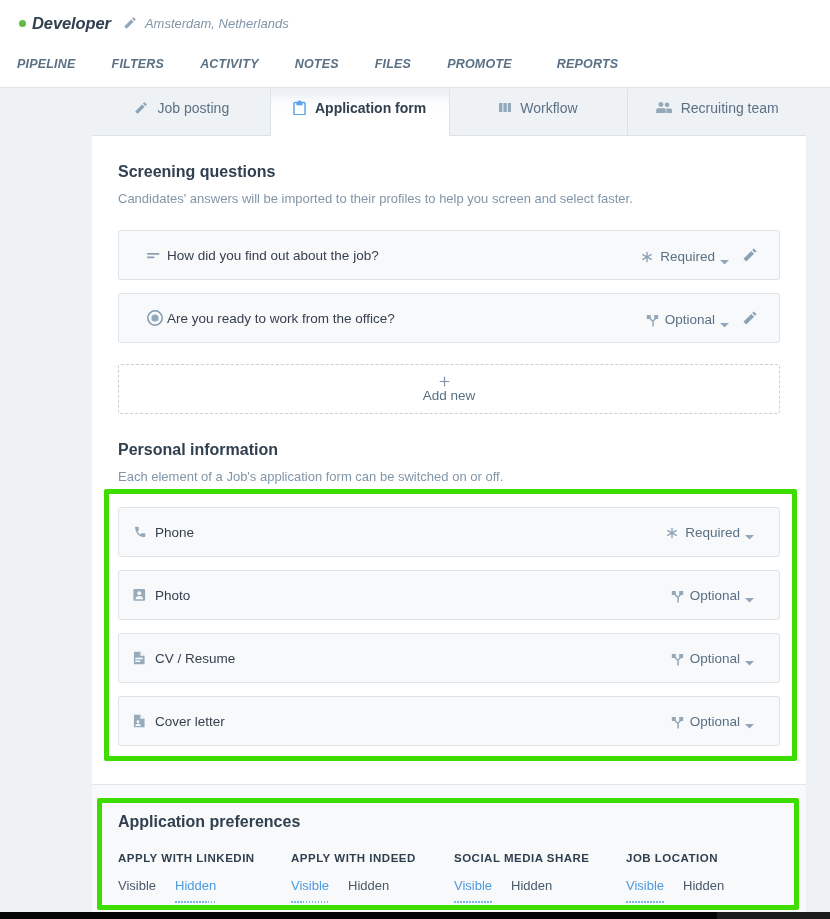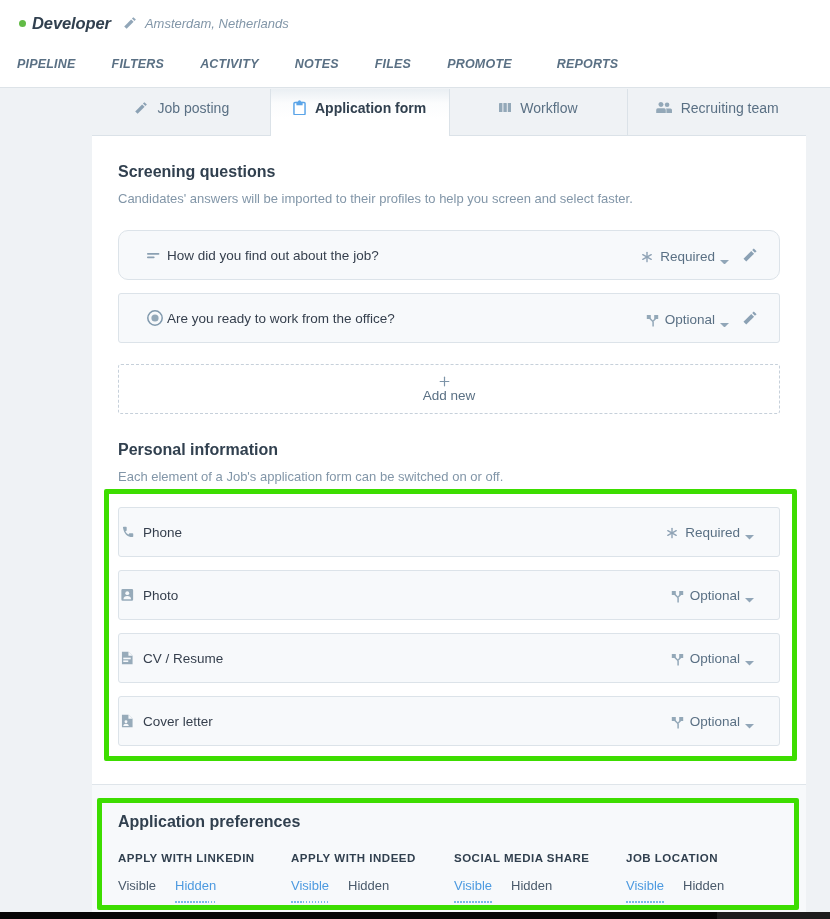--- a/index.html
+++ b/index.html
@@ -48,21 +48,21 @@
     border:1px solid #dce3e9; border-radius:3px; background:#f7f9fb;
     height:50px; display:flex; align-items:center; padding:0 20px 0 28px;
   }
   .rowlabel { font-size:13.5px; color:#353f4d; margin-left:4px; }
   .rowlabel.b { font-weight:normal; }
   .rowright { margin-left:auto; display:flex; align-items:flex-end; }
   .reqlabel { font-size:13.5px; color:#5a7084; margin-left:6px; }
   .caret { margin-left:5px; display:flex; align-items:center;}
   .pencilbtn { margin-left:12px; display:flex; align-items:center; cursor:pointer;}
 
-  .rowcard.pi { padding-right:25px; padding-left:2px; }
+  .rowcard.pi { padding-right:25px; padding-left:14px; }
   .rowcard.pi .rowlabel { margin-left:0px; }
   .rowcard.pi > span:first-child { width:22px; justify-content:flex-start; }
   .addnew { border:1px dashed #c6d0da; border-radius:3px; height:50px;
             display:flex; align-items:center; justify-content:center;
             font-size:13.5px; color:#5a7084; cursor:pointer;flex-direction:column; }
   .addnew .plus { margin-right:9px; display:flex; align-items:center;}
 
   .prefcard { background:#f7f9fb; border-top:1px solid #dfe5ea; }
   .greenbox { position:absolute; border:5px solid #3ddd00; pointer-events:none; border-radius:2px; }
 
@@ -145,21 +145,21 @@
           </svg>
         </span>
         <span>Recruiting team</span>
       </div>
     </div>
 
     <div class="sec" style="padding-top:27px;">
       <div class="h2">Screening questions</div>
       <div class="sub" style="margin-top:10px;">Candidates' answers will be imported to their profiles to help you screen and select faster.</div>
 
-      <div class="rowcard" style="margin-top:24px;border-radius:10px;">
+      <div class="rowcard" style="margin-top:24px;">
         <span style="display:flex;align-items:center;">
           <svg width="16" height="16" viewBox="0 0 16 16" fill="#8ba0b2">
             <rect x="0" y="6.0" width="12.4" height="1.8" rx="0.8"></rect>
             <rect x="0" y="9.4" width="7.6" height="1.8" rx="0.8"></rect>
           </svg>
         </span>
         <span class="rowlabel b">How did you find out about the job?</span>
         <span class="rowright">
           <span style="display:flex;align-items:center;">
             <svg width="14" height="14" viewBox="0 0 24 24" fill="none" stroke="#8fa3b5" stroke-width="2.4" stroke-linecap="round">

